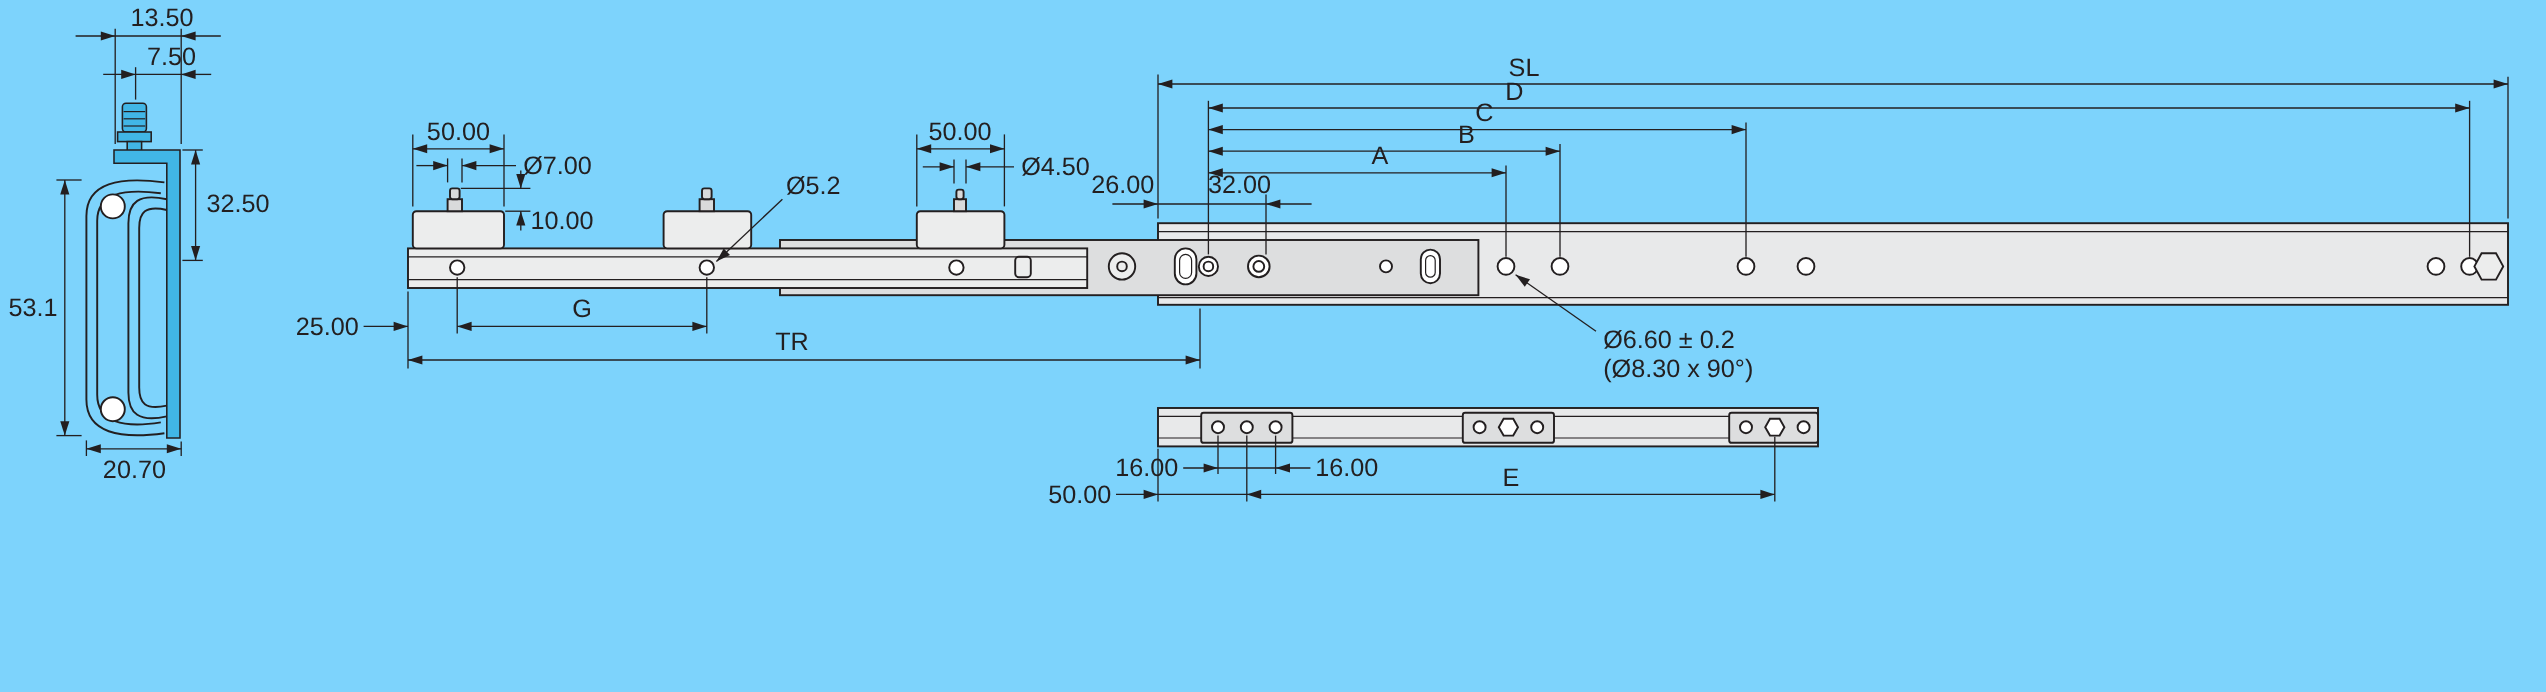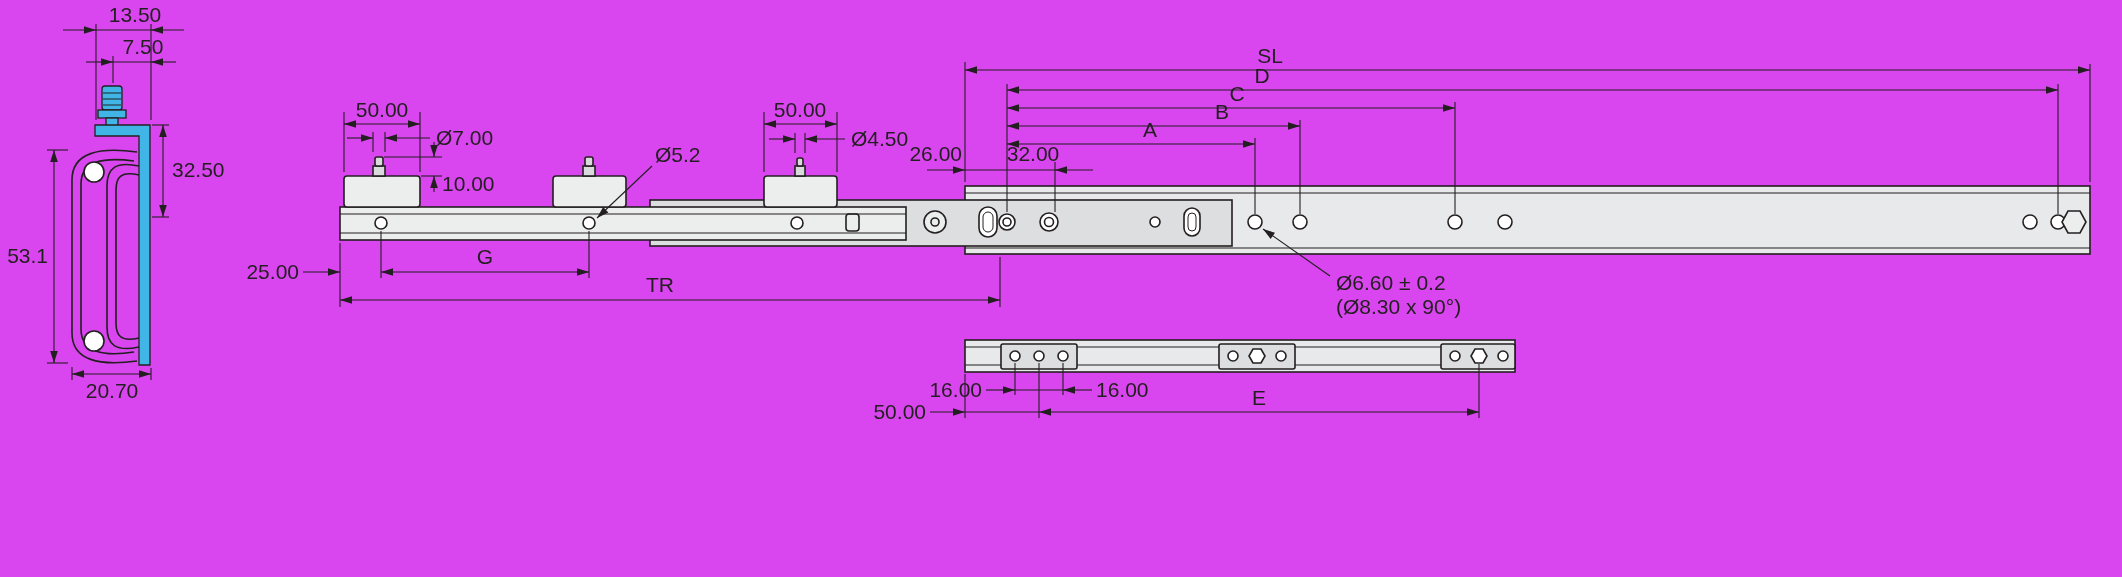--- a/index.html
+++ b/index.html
@@ -1,16 +1,16 @@
 <!DOCTYPE html>
 <html><head>
 <meta charset="utf-8">
 <style>
   html,body{margin:0;padding:0;background:#ffffff}
-  .sheet{width:2122px;height:577px;background:#d946ef;position:relative;overflow:hidden;
+  .sheet{width:2122px;height:577px;background:#7dd3fc;position:relative;overflow:hidden;
          font-family:"Liberation Sans",sans-serif}
   svg{display:block}
   .obj{stroke:#231f20;stroke-width:1.6;fill:none}
   .objf{stroke:#231f20;stroke-width:1.6}
   .thin{stroke:#231f20;stroke-width:1;fill:none}
   .dim{stroke:#231f20;stroke-width:1.1;fill:none}
   .dimtxt{font-size:21px;fill:#231f20;font-family:"Liberation Sans",sans-serif}
 </style>
 </head>
 <body>

